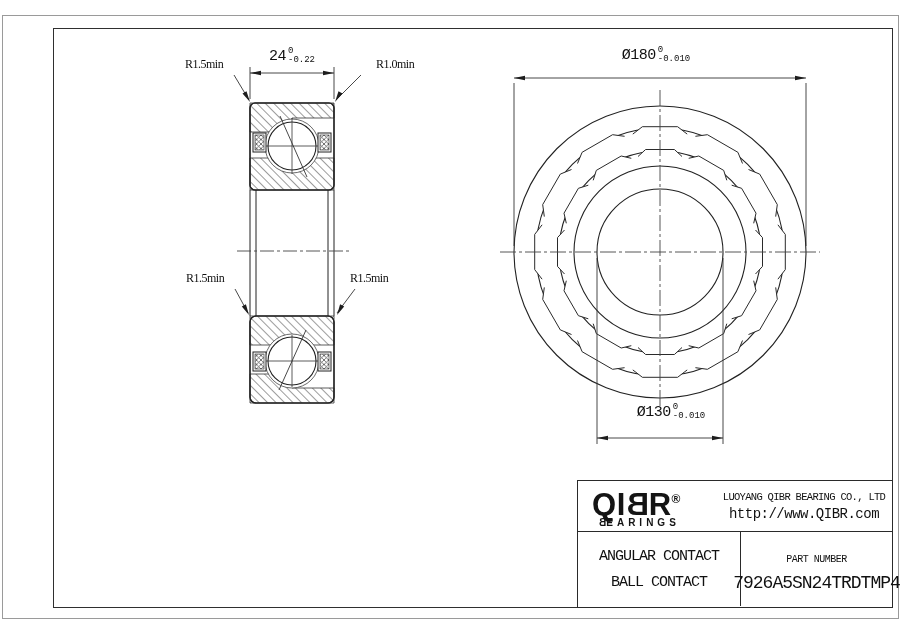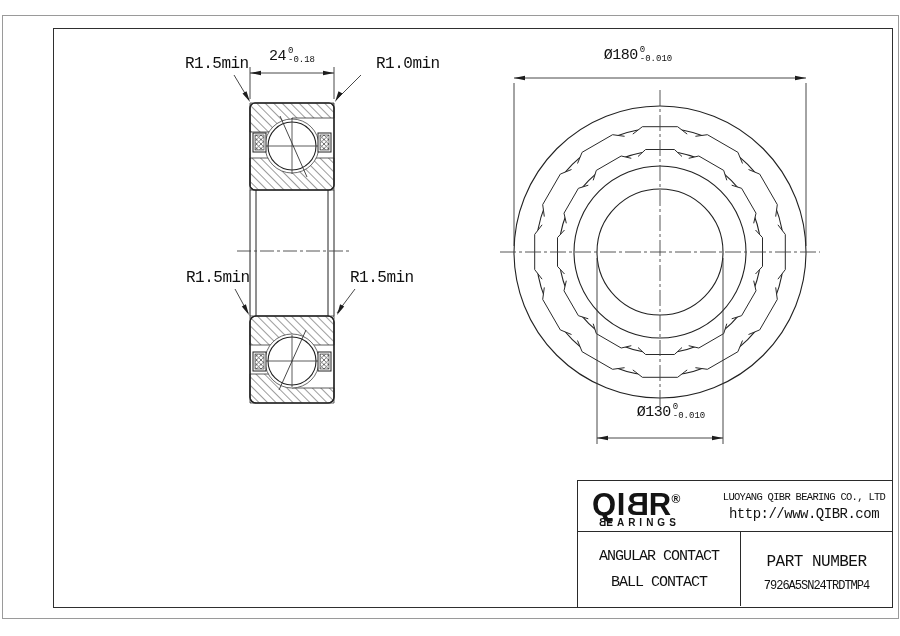--- a/index.html
+++ b/index.html
@@ -5,21 +5,21 @@
   html,body{margin:0;padding:0;background:#fff;}
   #stage{position:relative;width:900px;height:636px;background:#fff;overflow:hidden;
          font-family:"Liberation Mono","DejaVu Sans Mono",monospace;color:#111;}
   .abs{position:absolute;}
   
   #paper-edge{left:2px;top:15px;width:895px;height:602px;border:1px solid #9a9a9a;}
   #frame{left:53px;top:28px;width:840px;height:580px;border:1.5px solid #2f2f2f;box-sizing:border-box;}
   
   #art{left:0;top:0;width:900px;height:636px;}
   
-  .lbl{font-size:16px;line-height:14px;white-space:nowrap;letter-spacing:-0.5px;}
+  .lbl{font-size:12px;line-height:14px;white-space:nowrap;letter-spacing:-0.5px;font-family:Liberation Serif, serif;}
   .dim{display:flex;justify-content:center;white-space:nowrap;align-items:center;}
   .dim .val{font-size:15px;line-height:16px;letter-spacing:-0.5px;}
   .tol{display:inline-flex;flex-direction:column;font-size:9px;line-height:9px;
        margin-left:2px;transform:translateY(-1px);}
   .tol i{font-style:normal;}
   
   #tblock{left:577px;top:480px;width:316px;height:128px;border:1.5px solid #2a2a2a;box-sizing:border-box;}
   #tb-row1{position:absolute;left:0;top:0;width:100%;height:51px;border-bottom:1.5px solid #2a2a2a;box-sizing:border-box;}
   #tb-row2{position:absolute;left:0;top:51px;width:100%;height:74px;}
   #logo-cell{position:absolute;left:0;top:0;width:140px;height:100%;}
@@ -32,22 +32,22 @@
   #company-cell{position:absolute;left:140px;right:2px;top:0;height:100%;display:flex;flex-direction:column;
                 justify-content:center;align-items:center;gap:3px;}
   #company-line{font-size:10.5px;letter-spacing:-0.7px;white-space:nowrap;}
   #website-line{font-size:14px;letter-spacing:-0.5px;white-space:nowrap;}
   #product-cell{position:absolute;left:0;top:0;width:163px;height:100%;border-right:1.5px solid #2a2a2a;
                 box-sizing:border-box;display:flex;flex-direction:column;justify-content:center;
                 align-items:center;gap:9px;}
   .product-line{font-size:15px;letter-spacing:-1px;white-space:nowrap;}
   #part-cell{position:absolute;left:163px;right:0;top:0;height:100%;display:flex;flex-direction:column;
              justify-content:center;align-items:center;gap:8px;}
-  #part-label{font-size:16px;letter-spacing:-0.5px;margin-top:8px;}
-  #part-number{font-size:12px;letter-spacing:-1px;white-space:nowrap;}
+  #part-label{font-size:10px;letter-spacing:-0.5px;margin-top:8px;}
+  #part-number{font-size:18px;letter-spacing:-1px;white-space:nowrap;}
 </style>
 </head>
 <body>
 
 <div id="stage">
 
   <div class="abs" id="paper-edge"></div>
   <div class="abs" id="frame"></div>
 
   <svg class="abs" id="art" viewBox="0 0 900 636" xmlns="http://www.w3.org/2000/svg">
@@ -201,31 +201,31 @@
         <polygon points="337.0,315.0 344.2,306.4 340.1,304.2"></polygon>
       </g>
   </svg>
 
   <div class="abs lbl" style="left:185px;top:57px">R1.5min</div>
 
   <div class="abs dim" style="left:250px;top:48px;width:84px">
     <span class="val">24</span>
     <span class="tol">
       <i>0</i>
-      <i>-0.18</i>
+      <i>-0.22</i>
     </span>
   </div>
 
   <div class="abs lbl" style="left:376px;top:57px">R1.0min</div>
 
   <div class="abs lbl" style="left:186px;top:271px">R1.5min</div>
 
   <div class="abs lbl" style="left:350px;top:271px">R1.5min</div>
 
-  <div class="abs dim" style="left:492px;top:47px;width:292px">
+  <div class="abs dim" style="left:510px;top:47px;width:292px">
     <span class="val">Ø180</span>
     <span class="tol">
       <i>0</i>
       <i>-0.010</i>
     </span>
   </div>
 
   <div class="abs dim" style="left:597px;top:404px;width:148px">
     <span class="val">Ø130</span>
     <span class="tol">

